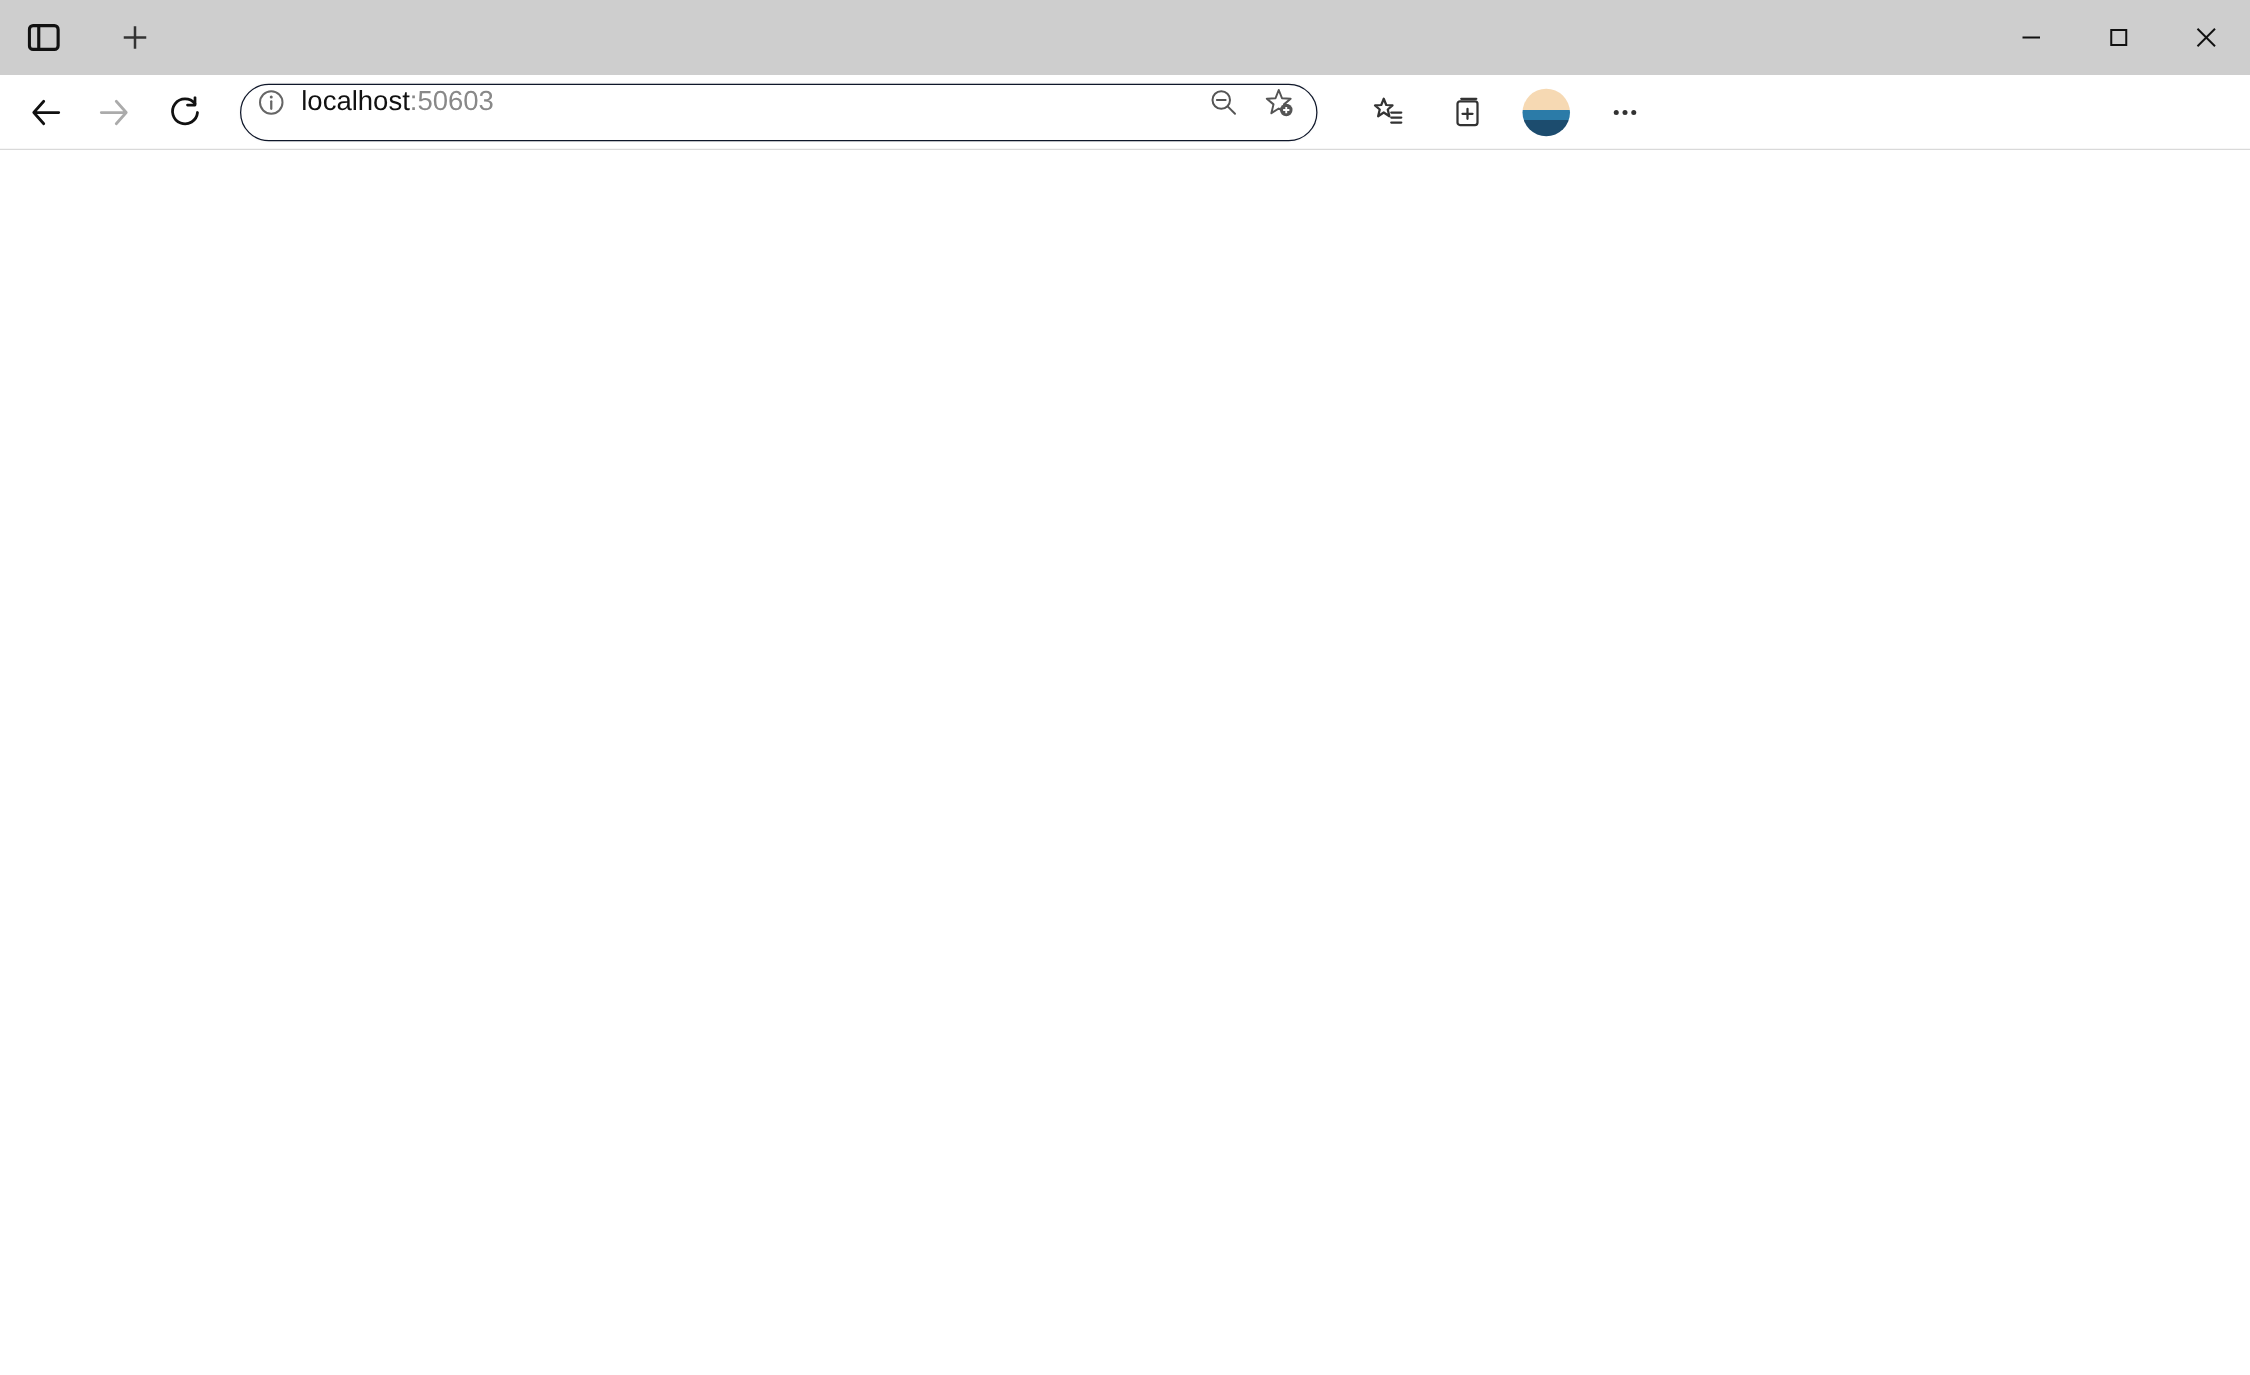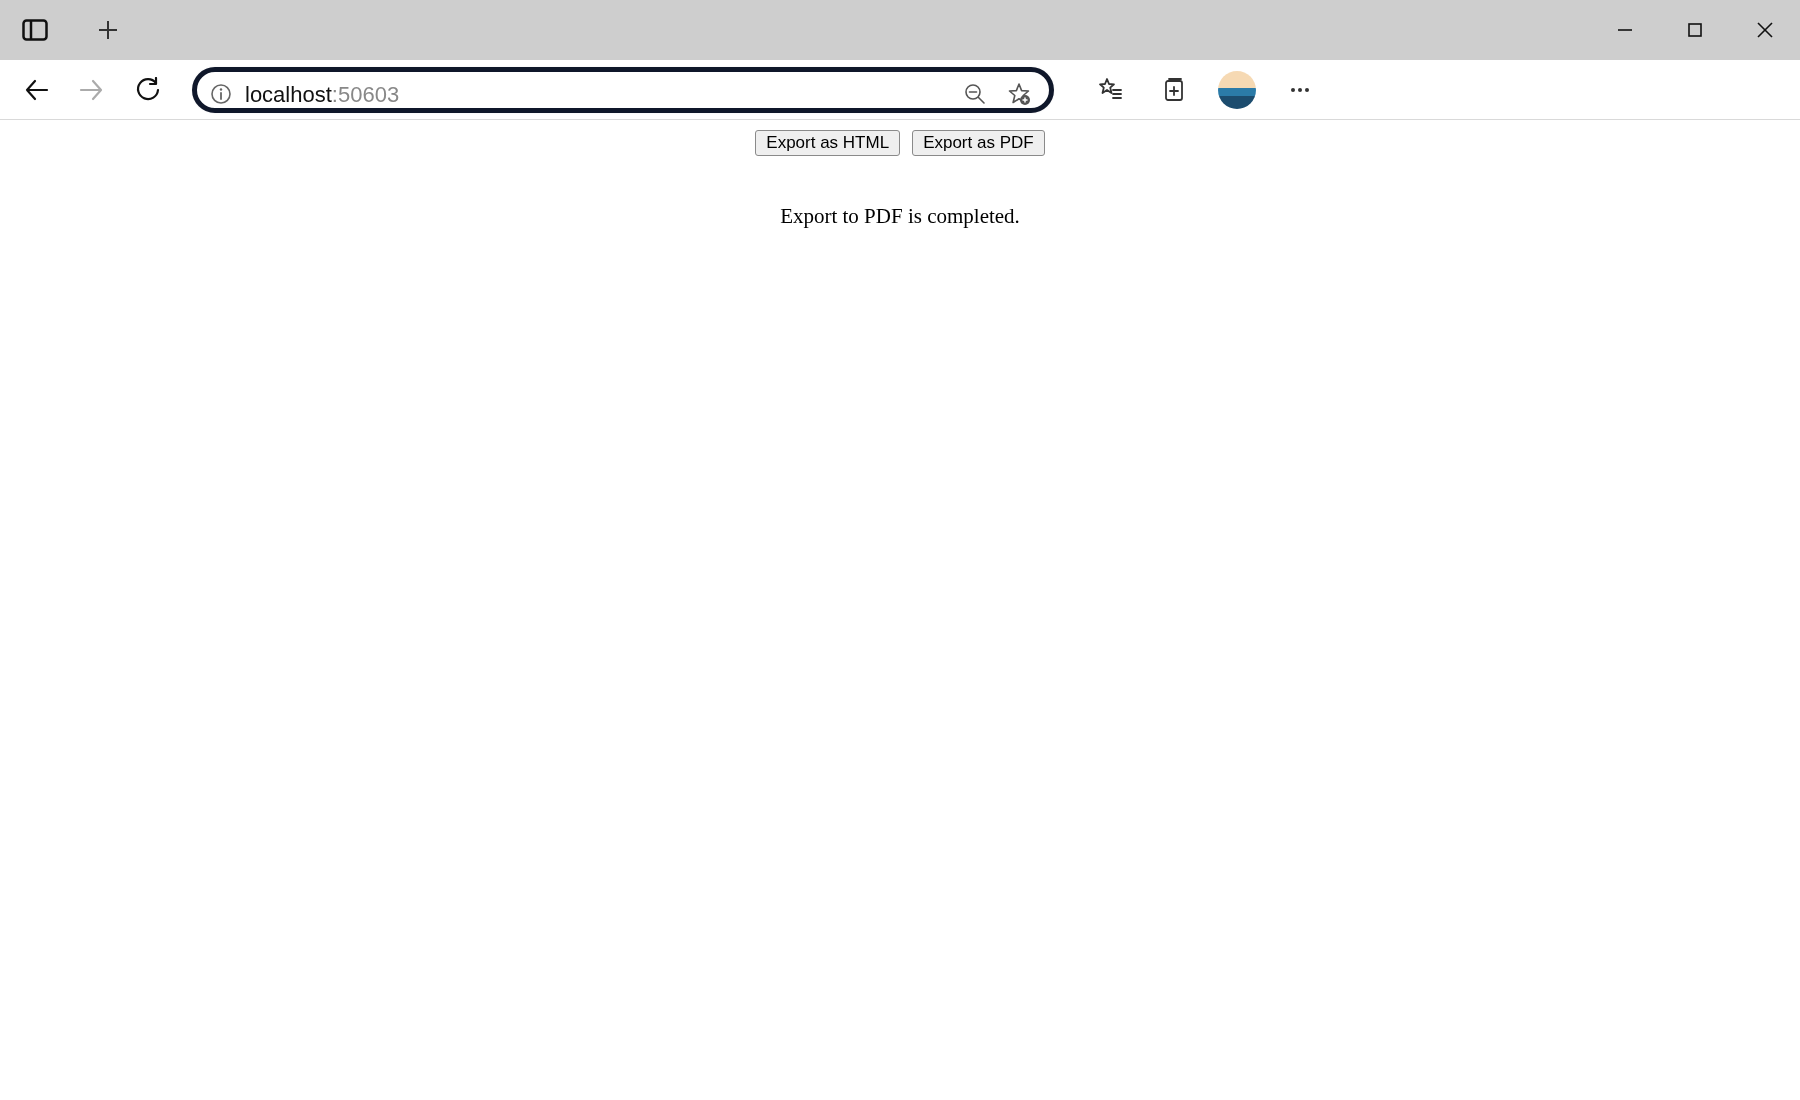--- a/index.html
+++ b/index.html
@@ -114,25 +114,25 @@
       justify-content: center;
       border-radius: 6px;
       cursor: pointer;
     }
     .nav-btn.disabled svg { opacity: 0.35; }
     
     .address-bar {
       flex: 0 0 862px;
       height: 46px;
       background: #fff;
-      border: 5px solid #0f172a;
+      border: 1px solid #0f172a;
       box-shadow: 0 0 2px rgba(0,0,0,0.08);
       border-radius: 23px;
       display: flex;
-      align-items: flex-end;
+      align-items: flex-start;
       padding: 0 10px;
       margin-left: 12px;
       gap: 10px;
     }
     .addr-info-icon {
       width: 28px;
       height: 28px;
       display:flex;
       align-items:center;
       justify-content:center;
@@ -311,18 +311,13 @@
       <svg width="24" height="24" viewBox="0 0 24 24">
         <circle cx="5" cy="12" r="2" fill="#333"></circle>
         <circle cx="12" cy="12" r="2" fill="#333"></circle>
         <circle cx="19" cy="12" r="2" fill="#333"></circle>
       </svg>
     </div>
   </div>
 </div>
 
 <div class="page">
-  <div class="buttons-row">
-    <button class="page-button">Export as HTML</button>
-    <button class="page-button">Export as PDF</button>
-  </div>
-  <div class="status-text">Export to PDF is completed.</div>
 </div>
 
 </body></html>

